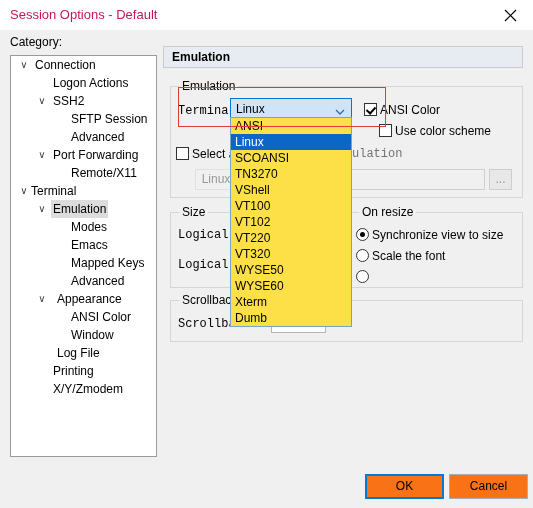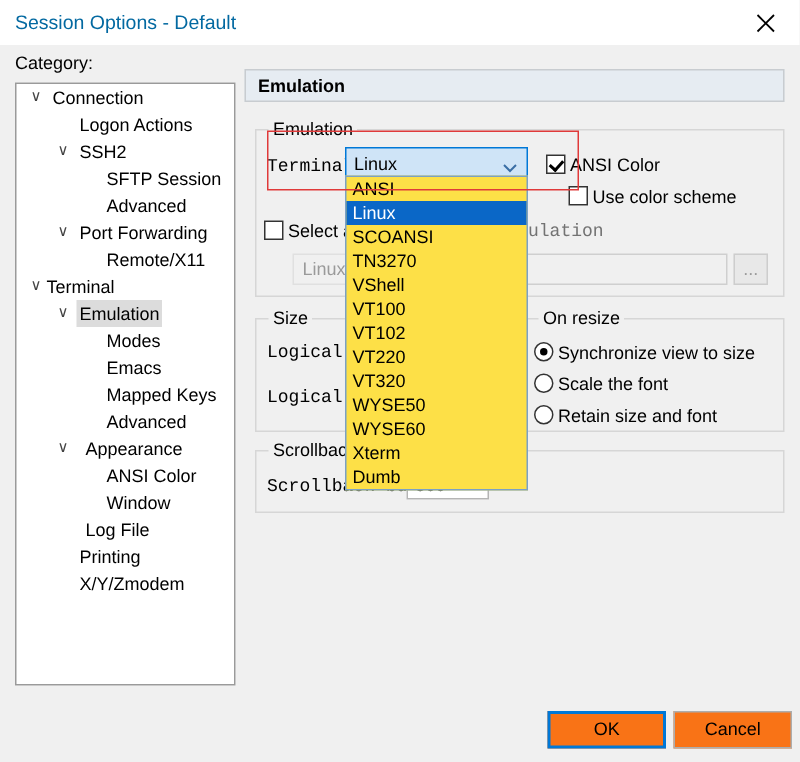--- a/index.html
+++ b/index.html
@@ -23,21 +23,21 @@
     position: absolute;
     left: 0; top: 0;
     width: 533px; height: 30px;
     background: #ffffff;
     border-bottom: 1px solid #dededе;
   }
   #title-text {
     position: absolute;
     left: 10px; top: 7px;
     font-size: 13px;
-    color: #0369a1;
+    color: #be185d;
     white-space: nowrap;
   }
   #close-btn {
     position: absolute;
     right: 0; top: 0;
     width: 45px; height: 30px;
     display: flex;
     align-items: center;
     justify-content: center;
     cursor: default;
@@ -357,21 +357,21 @@
 </div>
 <div class="field-label" style="left:178px; top:228px;">Logical rows</div>
 <div class="field-label" style="left:178px; top:258px;">Logical colur</div>
 
 <div class="groupbox" style="left:350px; top:212px; width:173px; height:76px;">
   <div class="group-title">On resize</div>
 </div>
 <div id="resize-options">
     <div class="rb checked" style="left: 356px; top: 228px;"><span class="circ"></span><span>Synchronize view to size</span></div>
     <div class="rb" style="left: 356px; top: 249px;"><span class="circ"></span><span>Scale the font</span></div>
-    <div class="rb" style="left: 356px; top: 270px;"><span class="circ"></span><span>Retain size and font</span></div>
+    <div class="rb" style="left: 356px; top: 270px;"><span class="circ"></span></div>
   </div>
 
 <div class="groupbox" style="left:170px; top:300px; width:353px; height:42px;">
   <div class="group-title">Scrollback</div>
 </div>
 <div class="field-label" style="left:178px; top:317px;">Scrollback buffer:</div>
 <div class="textinput" style="left:271px; top:312px; width:55px;">
   <span>500</span>
 </div>
 

